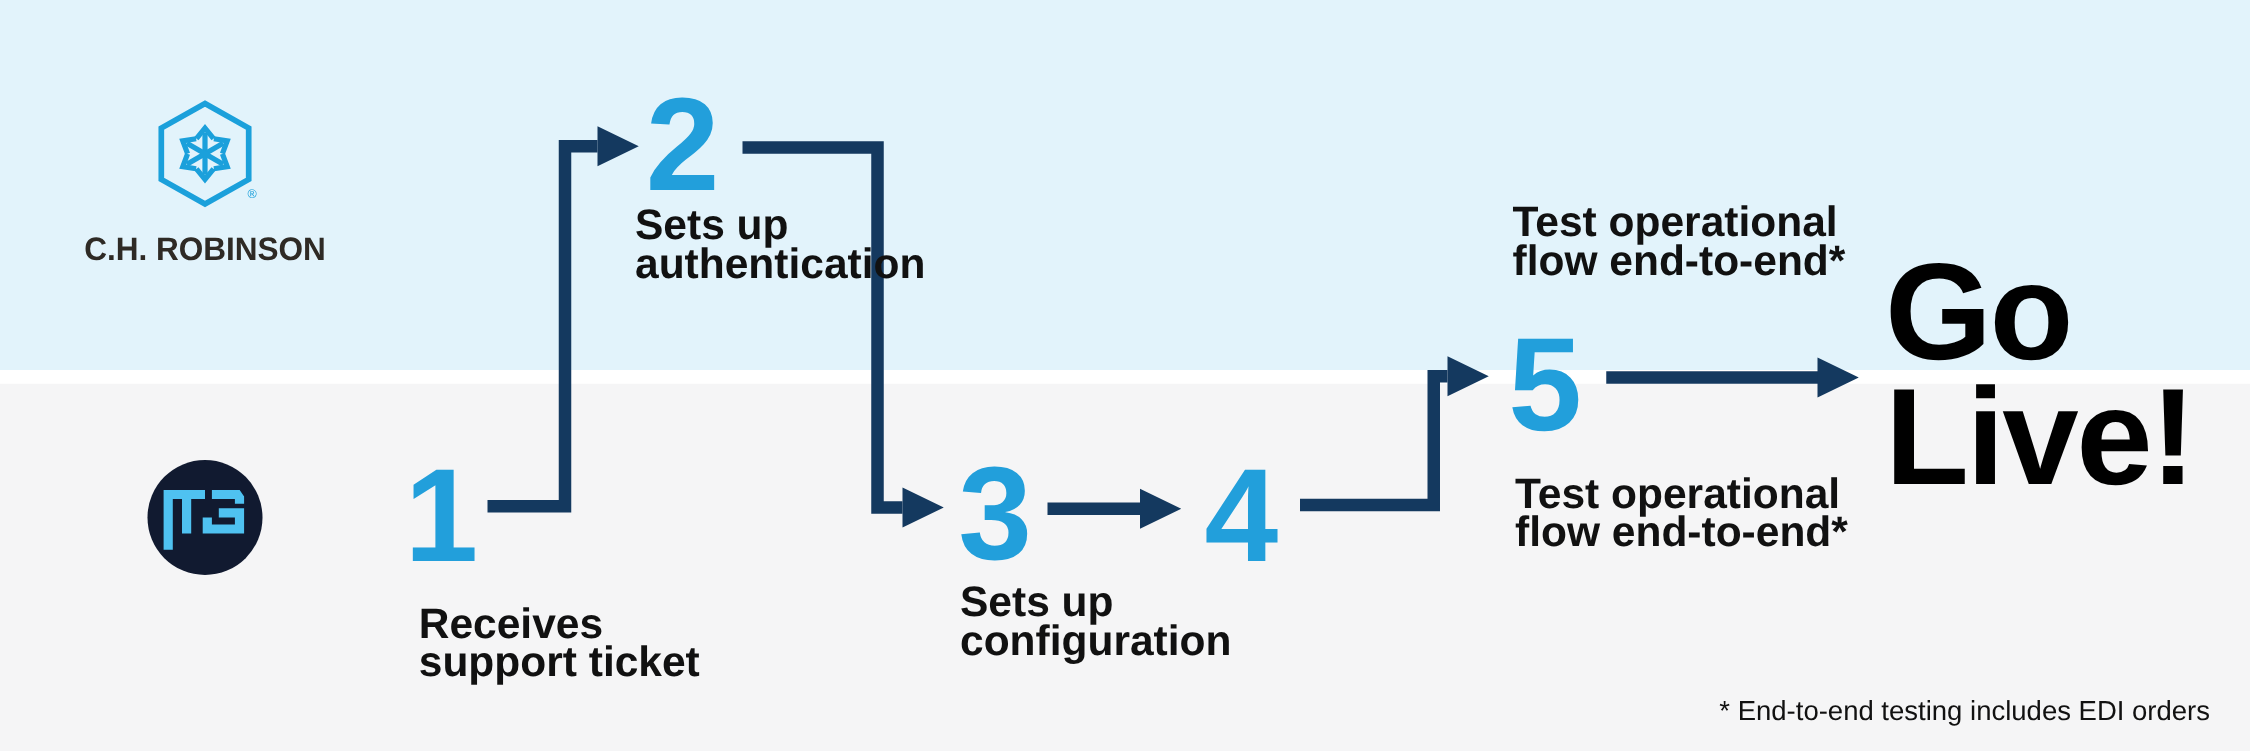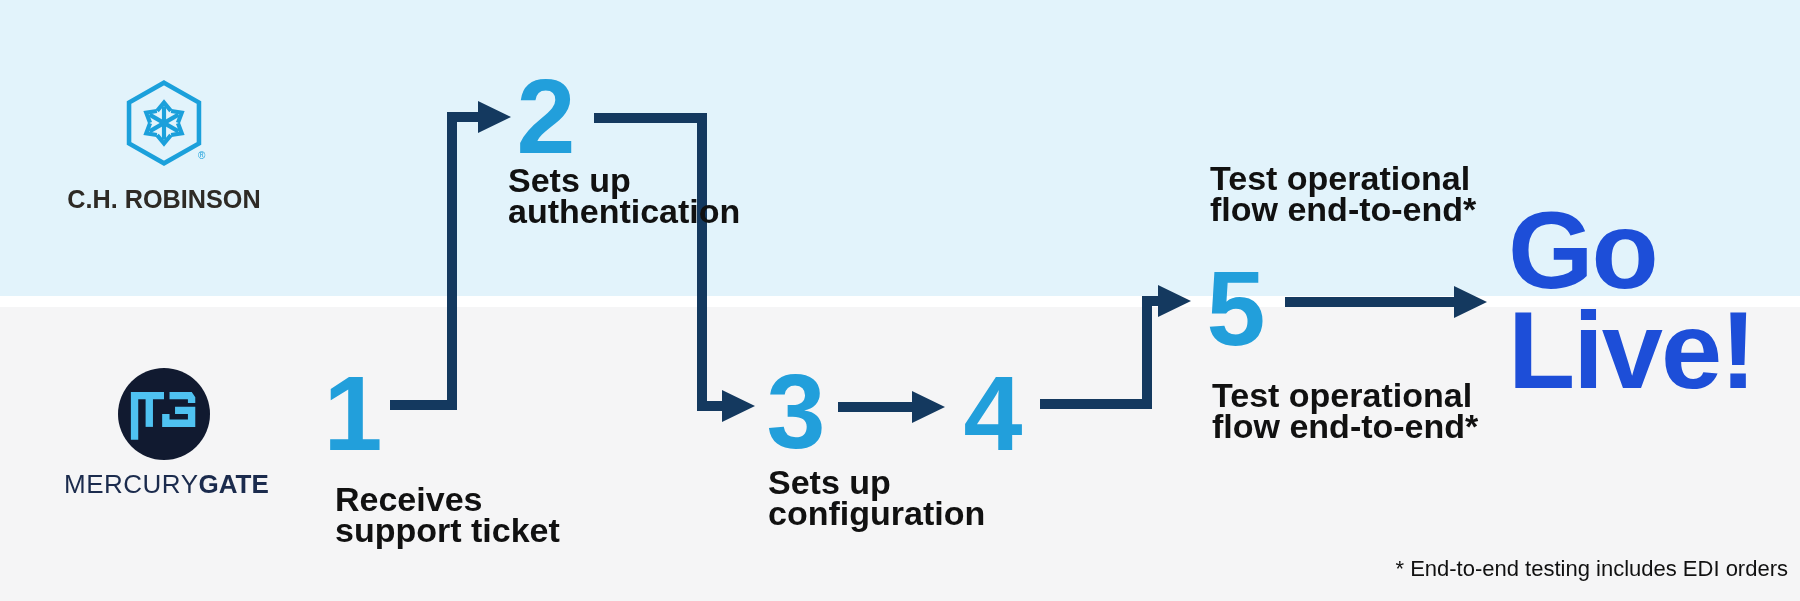--- a/index.html
+++ b/index.html
@@ -30,25 +30,25 @@
   }
   .label1{left:335px;top:484px;}
   .label2{left:508px;top:165px;}
   .label3{left:768px;top:467px;}
   .label4{left:963px;top:467px;}
   .label5a{left:1210px;top:163px;}
   .label5b{left:1212px;top:380px;}
 
   .go-live{
     position:absolute;z-index:3;left:1508px;top:200px;
-    color:#1d4ed8;font-weight:bold;font-size:110px;line-height:100px;
+    color:#000000;font-weight:bold;font-size:110px;line-height:100px;
     white-space:pre-line;letter-spacing:-2px;
   }
   .footnote{
-    position:absolute;z-index:3;right:12px;top:556px;
+    position:absolute;z-index:3;right:32px;top:556px;
     color:#111111;font-size:22px;line-height:26px;font-weight:normal;
   }
 
   
   .chr-logo{position:absolute;left:126px;top:79px;width:76px;height:88px;z-index:3;}
   .chr-reg{position:absolute;left:198px;top:150px;z-index:3;color:#1BA0DB;font-size:10px;}
   .chr-name{
     position:absolute;left:64px;top:184px;width:200px;z-index:3;text-align:center;
     color:#2E2A25;font-weight:bold;font-size:26px;letter-spacing:0px;
     transform:scaleX(0.97);transform-origin:center;
@@ -127,23 +127,20 @@
   <div class="chr-name">C.H. ROBINSON</div>
 
   <div class="mg-circle">
     <svg viewBox="0 0 100 100" xmlns="http://www.w3.org/2000/svg">
       <path d="M18 78 L18 30 L50 30"></path>
       <path d="M34 30 L34 64"></path>
       <path d="M56 30 L78 30 L80 33 L80 38"></path>
       <path d="M62 46 L80 46 L80 60 L52 60 L52 50"></path>
     </svg>
   </div>
-  <div class="mg-name">
-    <span class="regular">MERCURY</span><span class="bold">GATE</span>
-  </div>
 
   <div class="step-num num1">1</div>
   <div class="step-label label1">Receives
 support ticket</div>
 
   <div class="step-num num2">2</div>
   <div class="step-label label2">Sets up
 authentication</div>
 
   <div class="step-num num3">3</div>

